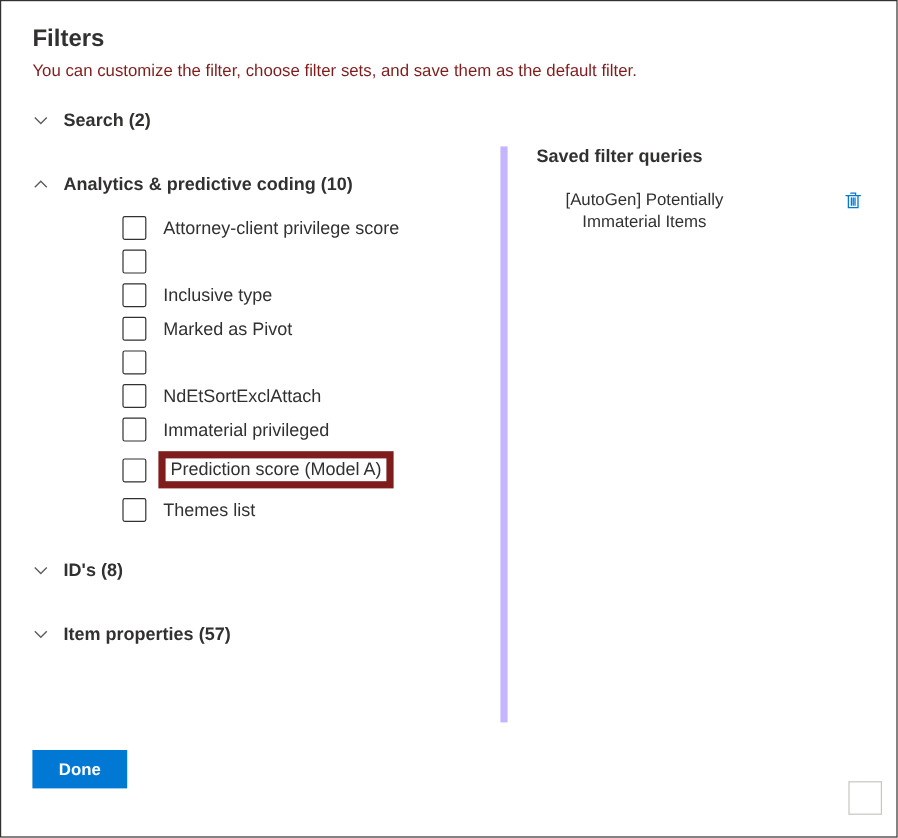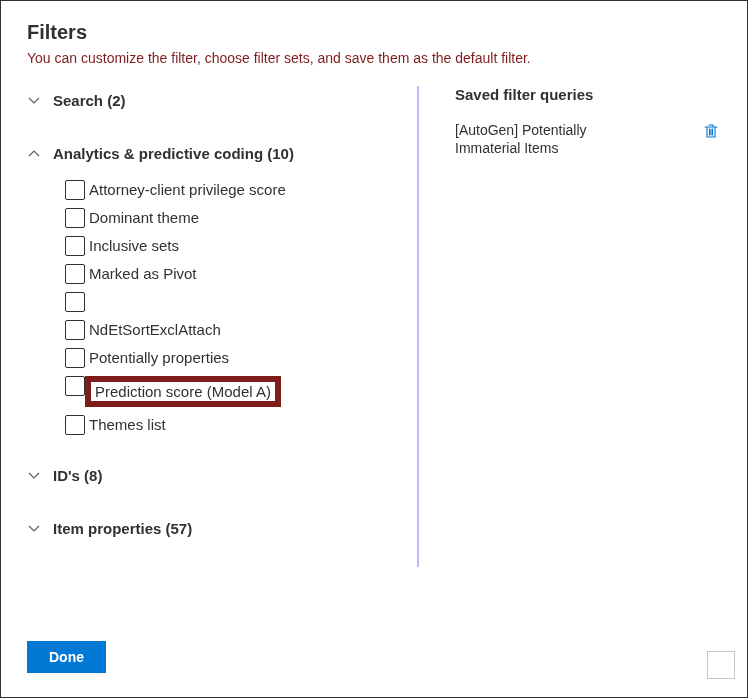--- a/index.html
+++ b/index.html
@@ -27,23 +27,24 @@
     .columns {
       display: flex;
       gap: 0;
     }
     .left-col {
       flex: 0 0 390px;
       padding-right: 20px;
     }
     .right-col {
       flex: 1;
-      border-left: 2px solid #c4b5fd;
-      padding-left: 36px;
+      border-left: 6px solid #c4b5fd;
+      padding-left: 24px;
       min-height: 480px;
+      margin-top: 36px;
     }
     .section {
       margin-bottom: 24px;
     }
     .section-header {
       display: flex;
       align-items: center;
       gap: 12px;
       cursor: pointer;
       padding: 6px 0;
@@ -60,23 +61,25 @@
     .section-title {
       font-weight: 600;
       font-size: 15px;
     }
     .section-items {
       margin-top: 10px;
       padding-left: 38px;
     }
     .item-row {
       display: flex;
-      align-items: flex-start;
+      align-items: center;
+      gap: 10px;
       padding: 2px 0;
       margin-bottom: 4px;
+      margin-left: 37px;
     }
     .chk {
       width: 20px;
       height: 20px;
       border: 1px solid #323130;
       border-radius: 2px;
       background: #fff;
       flex-shrink: 0;
       cursor: pointer;
     }
@@ -91,35 +94,36 @@
     .saved-title {
       font-weight: 600;
       font-size: 15px;
       margin-bottom: 18px;
     }
     .saved-row {
       display: flex;
       justify-content: space-between;
       align-items: flex-start;
       gap: 8px;
+      text-align: center;
     }
     .saved-name {
       font-size: 14px;
       line-height: 1.3;
       max-width: 180px;
     }
     .trash-btn {
       color: #0078d4;
       cursor: pointer;
       padding: 2px;
     }
     .done-btn {
       position: absolute;
       left: 26px;
-      bottom: 24px;
+      bottom: 40px;
       background: #0078d4;
       color: #fff;
       border: none;
       font-size: 14px;
       font-weight: 600;
       padding: 8px 22px;
       cursor: pointer;
     }
     .corner-box {
       position: absolute;
@@ -161,40 +165,39 @@
         </span>
         <span class="section-title">Analytics &amp; predictive coding (10)</span>
       </div>
       <div class="section-items" id="analytics-items">
           <div class="item-row">
             <div class="chk"></div>
             <span class="item-label">Attorney-client privilege score</span>
           </div>
           <div class="item-row">
             <div class="chk"></div>
-            <span class="item-label">Dominant theme</span>
-          </div>
-          <div class="item-row">
-            <div class="chk"></div>
-            <span class="item-label">Inclusive sets</span>
+          </div>
+          <div class="item-row">
+            <div class="chk"></div>
+            <span class="item-label">Inclusive type</span>
           </div>
           <div class="item-row">
             <div class="chk"></div>
             <span class="item-label">Marked as Pivot</span>
           </div>
           <div class="item-row">
             <div class="chk"></div>
           </div>
           <div class="item-row">
             <div class="chk"></div>
             <span class="item-label">NdEtSortExclAttach</span>
           </div>
           <div class="item-row">
             <div class="chk"></div>
-            <span class="item-label">Potentially properties</span>
+            <span class="item-label">Immaterial privileged</span>
           </div>
           <div class="item-row">
             <div class="chk"></div>
             <span class="item-label highlight">Prediction score (Model A)</span>
           </div>
           <div class="item-row">
             <div class="chk"></div>
             <span class="item-label">Themes list</span>
           </div>
         </div>

